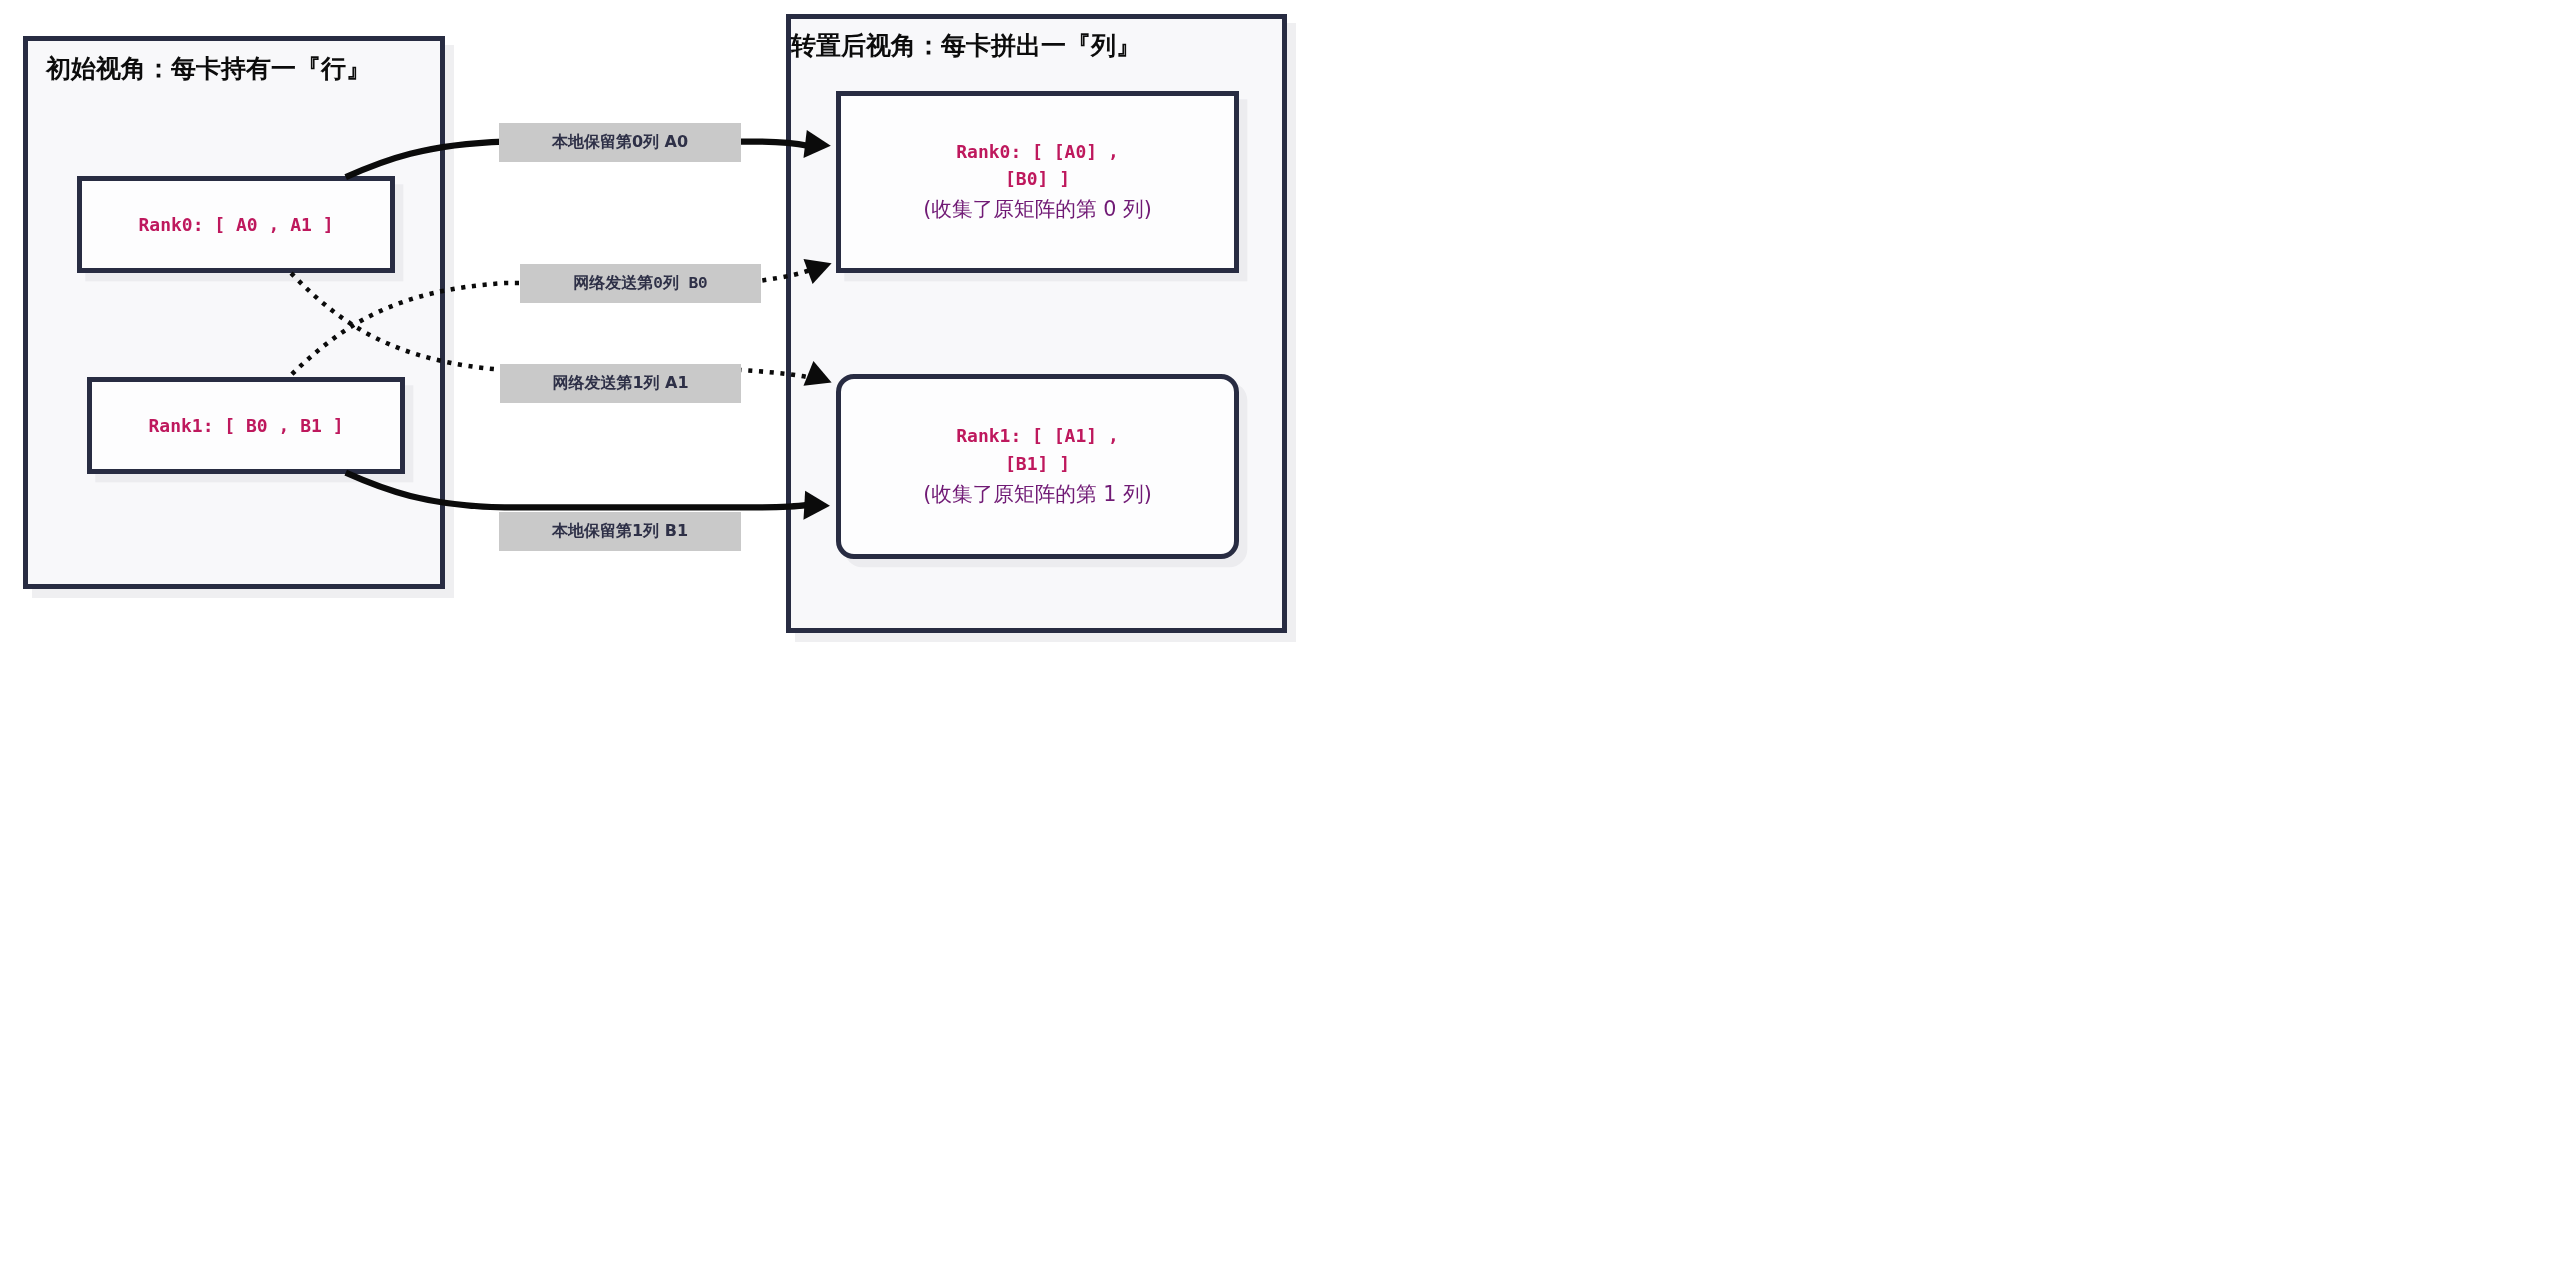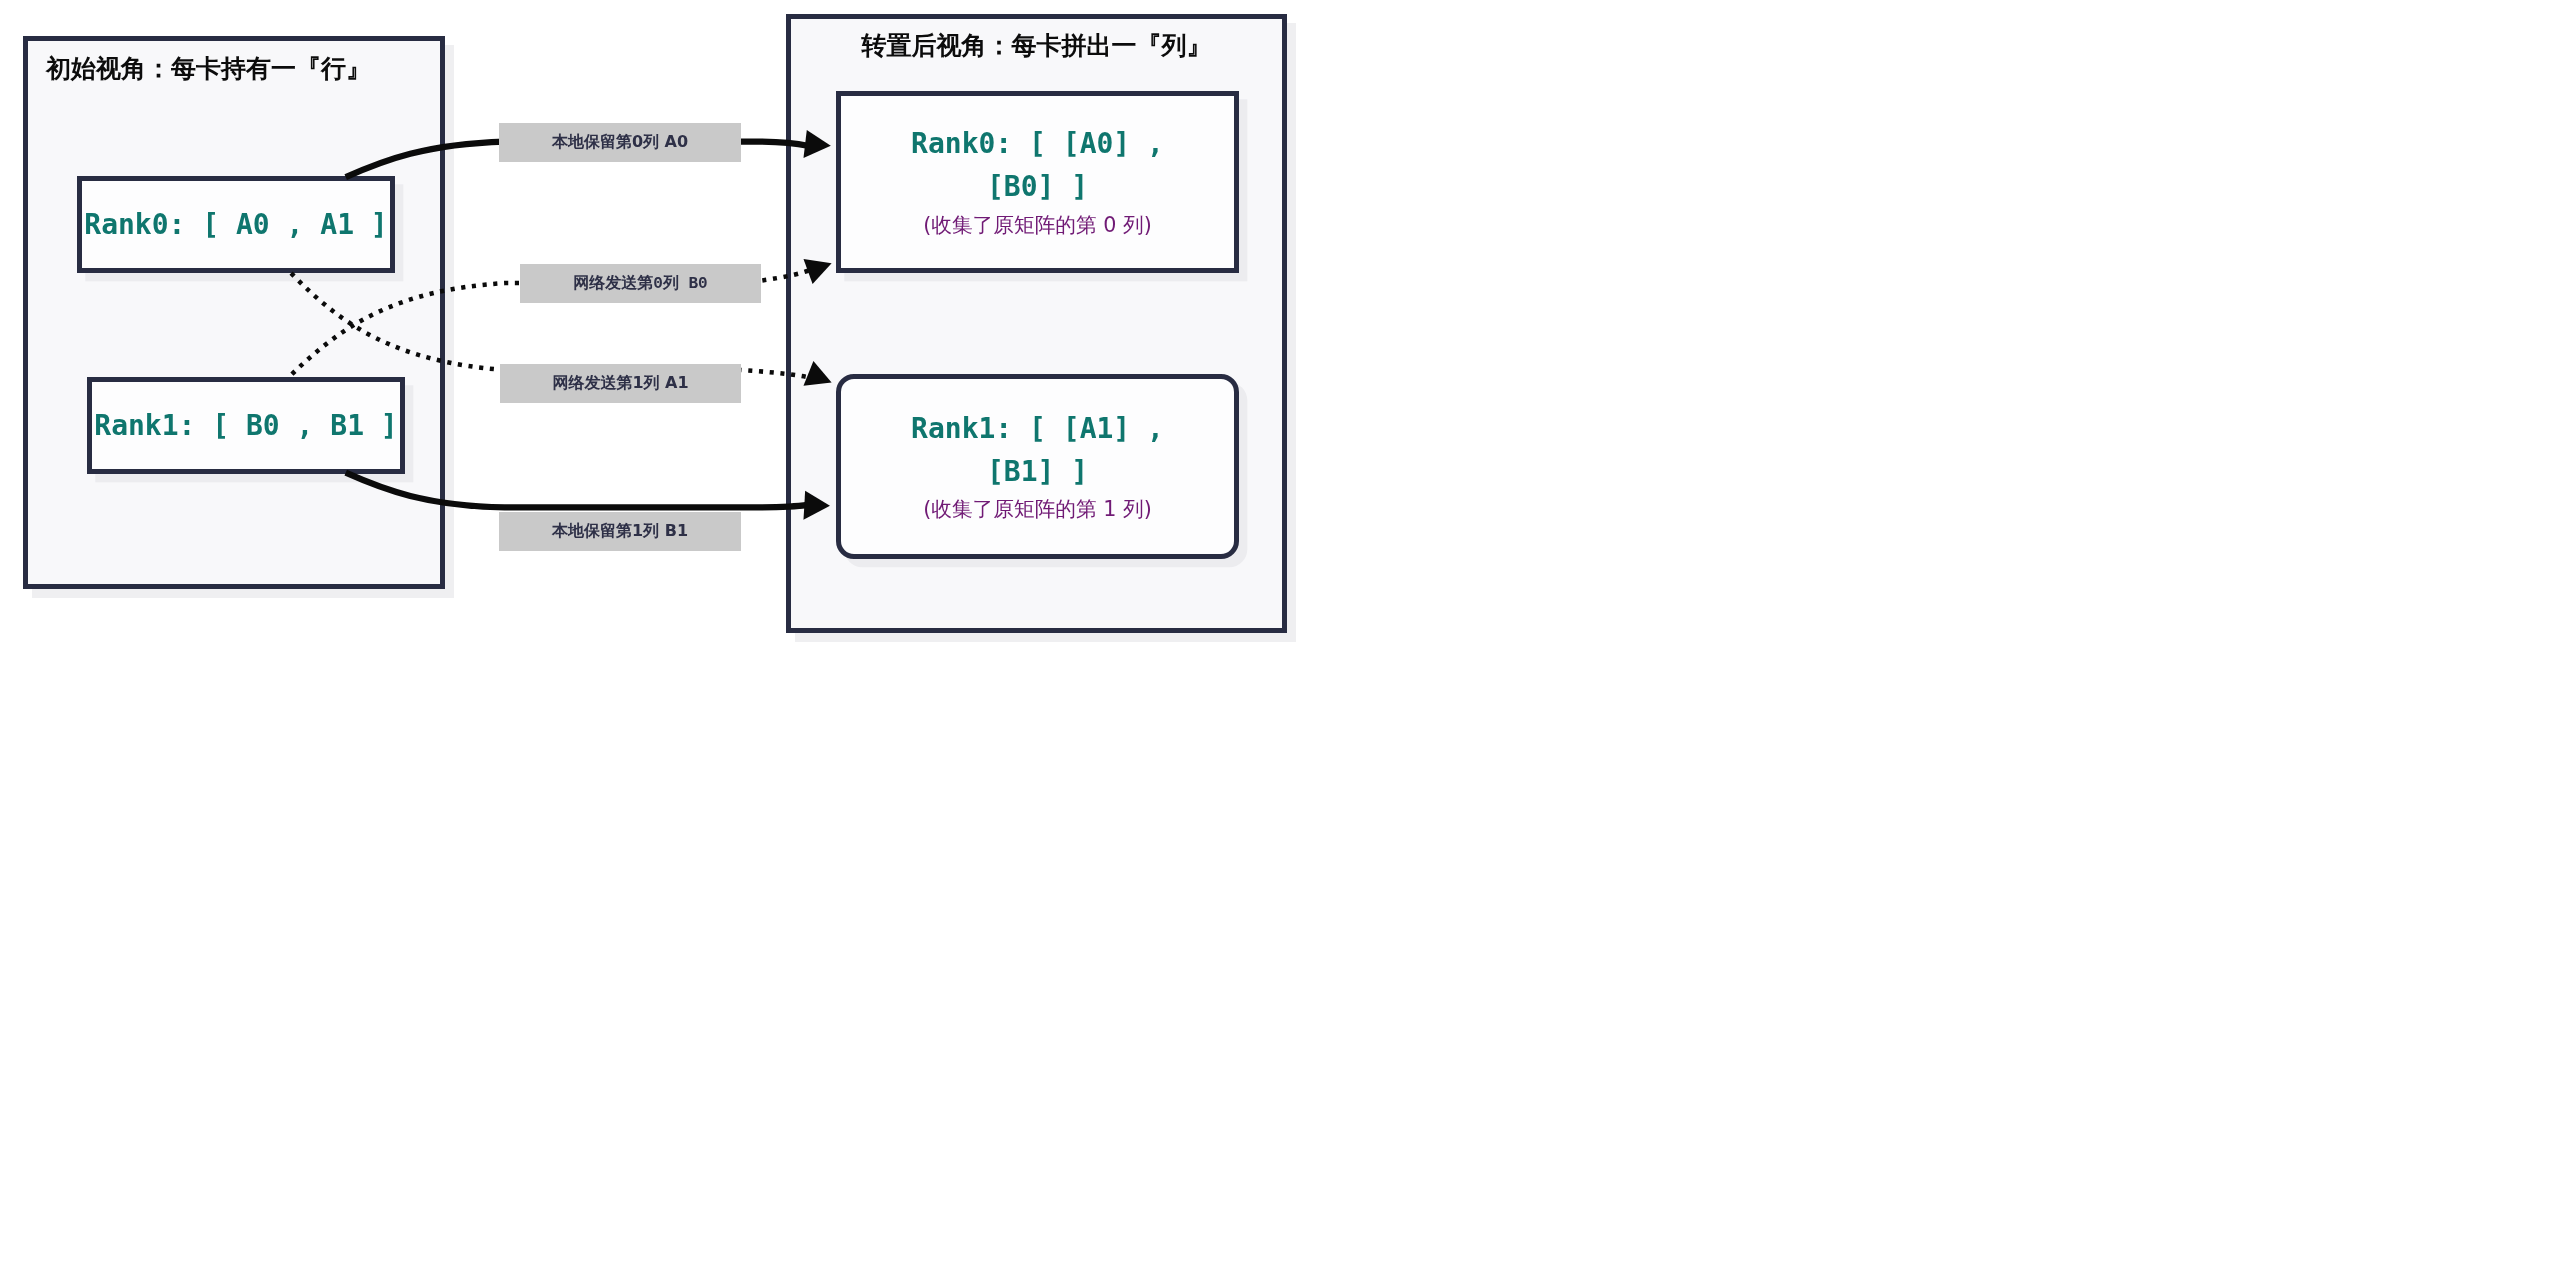--- a/index.html
+++ b/index.html
@@ -12,30 +12,30 @@
     position:absolute;border:5px solid #282c42;background:#f8f8fa;
     box-shadow:9px 9px 0 #efeff1;box-sizing:border-box;
   }
   .panel-left{left:15px;top:36px;width:422px;height:553px;}
   .panel-right{left:778px;top:14px;width:501px;height:619px;}
   .panel-title{
     font-size:25px;font-weight:700;color:#0c0c0c;line-height:1.2;
     white-space:nowrap;
   }
   .panel-left .panel-title{margin:13.2px 0 0 18px;}
-  .panel-right .panel-title{margin:11.6px 0 0 0;text-align:center;}
+  .panel-right .panel-title{margin:11.6px 0 0 0;}
   .node{
     position:absolute;border:5px solid #282c42;background:#fdfdfe;
     box-shadow:8.3px 8.3px 0 #ececef;box-sizing:border-box;
     display:flex;flex-direction:column;align-items:center;justify-content:center;
     z-index:3;
   }
   .mono{
-    font-family:"DejaVu Sans Mono", monospace;font-size:28px;font-weight:700;
-    color:#0f766e;line-height:1.55;white-space:nowrap;
+    font-family:"DejaVu Sans Mono", monospace;font-size:18px;font-weight:700;
+    color:#be185d;line-height:1.55;white-space:nowrap;
   }
   .cjk-note{
     font-size:20.7px;font-weight:400;color:#701a75;line-height:1.6;white-space:nowrap;
   }
   #rank0-left{left:69px;top:176px;width:318px;height:97px;}
   #rank1-left{left:79px;top:377px;width:318px;height:97px;}
   #rank0-right{left:828px;top:91px;width:403px;height:182px;}
   #rank1-right{left:828px;top:374px;width:403px;height:185px;border-radius:18px;}
   .flow-label{
     position:absolute;background:#c9c9c9;color:#2e3047;

